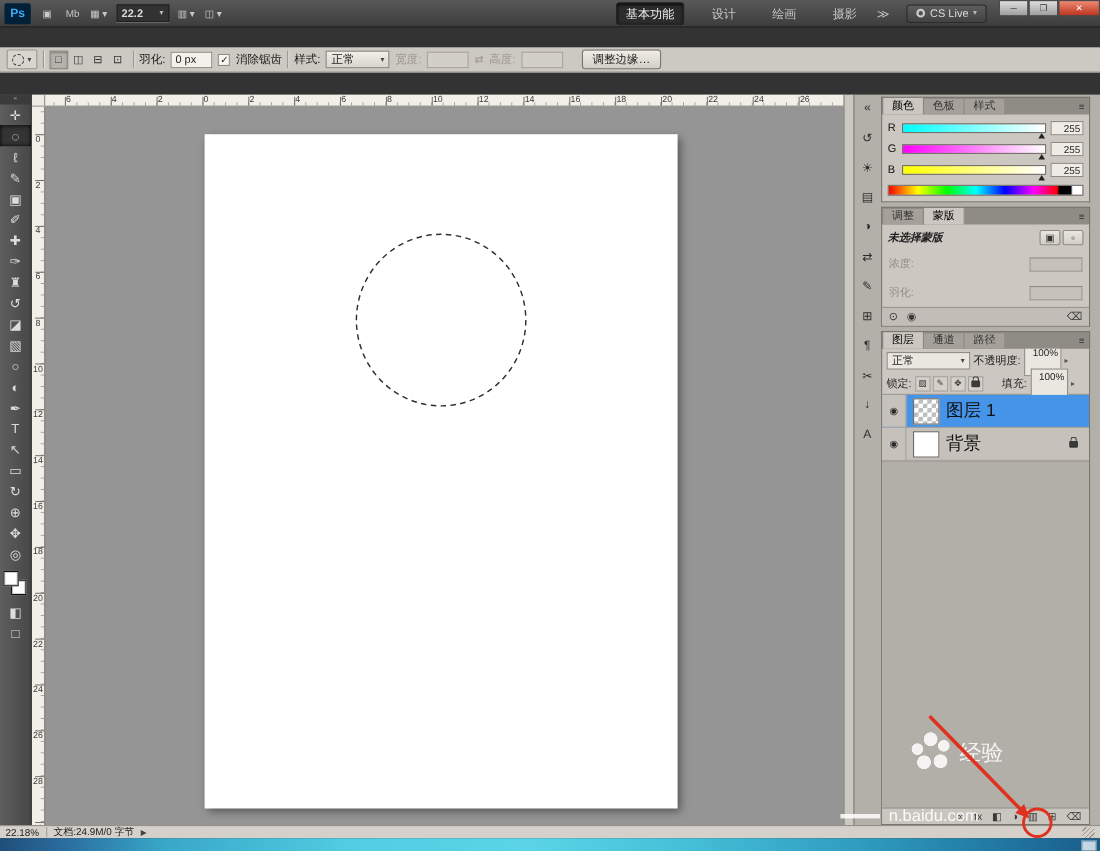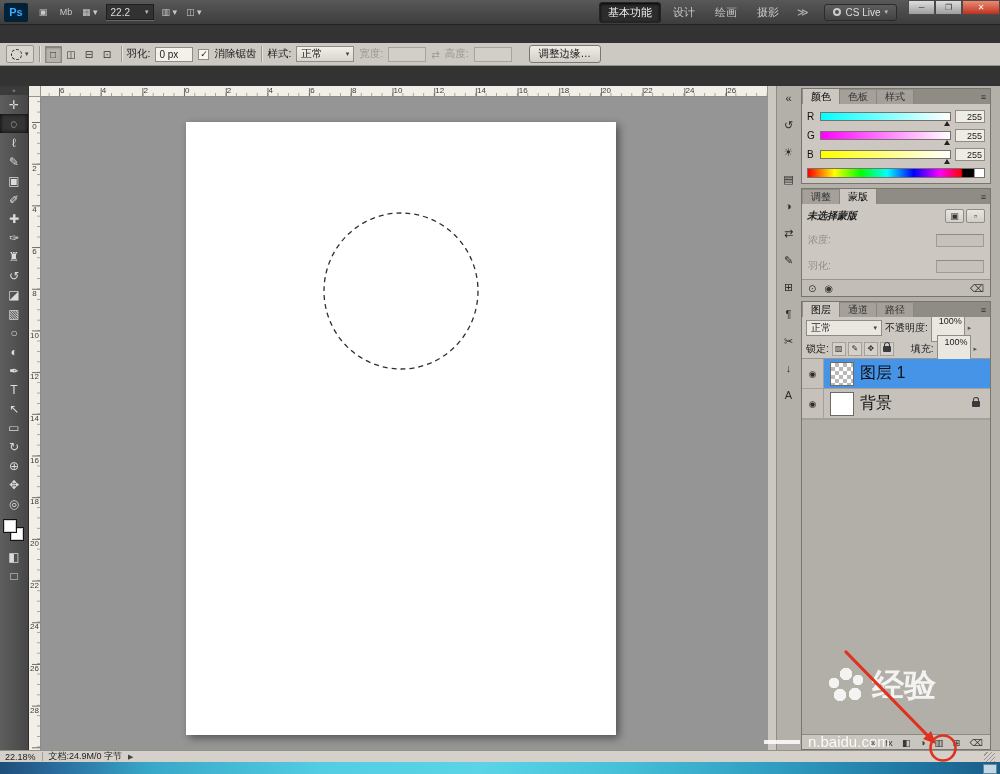--- a/index.html
+++ b/index.html
@@ -12,24 +12,24 @@
     background: linear-gradient(#585858, #3d3d3d); border-bottom: 1px solid #222;
     display: flex; align-items: center; gap: 5px; padding-left: 4px; }
   .ps-logo { width: 24px; height: 19px; background: #002138; color: #3caeff;
     font-size: 11px; font-weight: bold; display: flex; align-items: center; justify-content: center;
     border-radius: 2px; }
   .tb-group { display: flex; align-items: center; gap: 3px; }
   .tb-icon { height: 18px; min-width: 20px; padding: 0 3px; color: #c9c9c9; font-size: 9px;
     display: flex; align-items: center; justify-content: center; }
   .zoom-box { width: 48px; height: 16px; background: #323232; border: 1px solid #1f1f1f;
     box-shadow: 0 1px 0 #666; color: #ddd; font-size: 10px; display: flex;
-    justify-content: space-between; align-items: center; padding: 0 4px; }
+    justify-content: space-between; align-items: center; padding: 0 4px; font-weight: bold; }
   .arr { font-size: 7px; color: #bbb; }
   .arr-sm { font-size: 7px; color: #444; }
-  #workspaces { margin-left: auto; display: flex; gap: 4px; align-items: center; }
+  #workspaces { margin-left: auto; display: flex; gap: 17px; align-items: center; }
   .ws-btn { color: #c6c6c6; font-size: 11px; padding: 2px 8px; border-radius: 3px; }
   .ws-btn.active { background: #2c2c2c; border: 1px solid #242424; box-shadow: inset 0 1px 3px #000;
     color: #eee; }
   .ws-more { color: #bbb; font-size: 11px; padding: 0 5px; }
   .cslive { display: flex; align-items: center; gap: 4px; margin: 0 6px;
     background: linear-gradient(#5d5d5d, #424242); border: 1px solid #2b2b2b; border-radius: 3px;
     padding: 2px 8px; color: #ddd; font-size: 10px; }
   .cs-circle { width: 8px; height: 8px; border: 2px solid #ccc; border-radius: 50%; }
   #winbtns { display: flex; align-self: flex-start; }
   .winbtn { width: 27px; height: 15px; background: linear-gradient(#dedede, #9e9e9e);
@@ -229,21 +229,21 @@
   
   #wm { position: absolute; left: 826px; top: 664px; z-index: 55; display: flex; align-items: center;
     gap: 6px; pointer-events: none; }
   .wm-dots { width: 40px; height: 40px;
     background-image:
       radial-gradient(circle at 20px 8px,  rgba(255,255,255,.85) 0 6px, transparent 6.5px),
       radial-gradient(circle at 8px 17px,  rgba(255,255,255,.85) 0 5px, transparent 5.5px),
       radial-gradient(circle at 32px 14px, rgba(255,255,255,.85) 0 5px, transparent 5.5px),
       radial-gradient(circle at 14px 29px, rgba(255,255,255,.85) 0 6px, transparent 6.5px),
       radial-gradient(circle at 29px 28px, rgba(255,255,255,.85) 0 6px, transparent 6.5px); }
-  .wm-brand { font-size: 32px; font-weight: bold; color: rgba(255,255,255,.85); }
+  .wm-brand { font-size: 20px; font-weight: normal; color: rgba(255,255,255,.85); }
   #wm-url { position: absolute; left: 764px; top: 733px; z-index: 55; display: flex;
     align-items: center; gap: 8px; color: rgba(255,255,255,.9); font-size: 15px;
     pointer-events: none; }
   .wm-dash { width: 36px; height: 4px; background: rgba(255,255,255,.85); }
   #annotation { position: absolute; left: 0; top: 0; z-index: 60; pointer-events: none; }
 </style>
 </head>
 <body>
 
 <div id="app">

